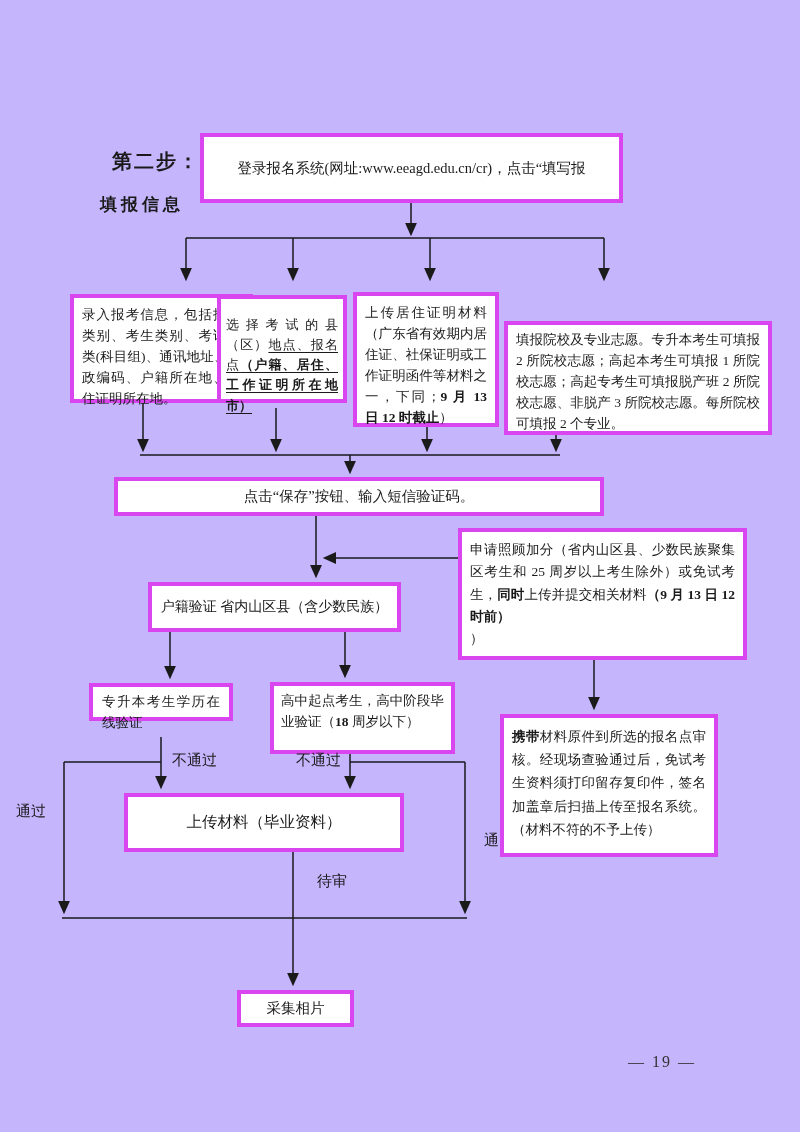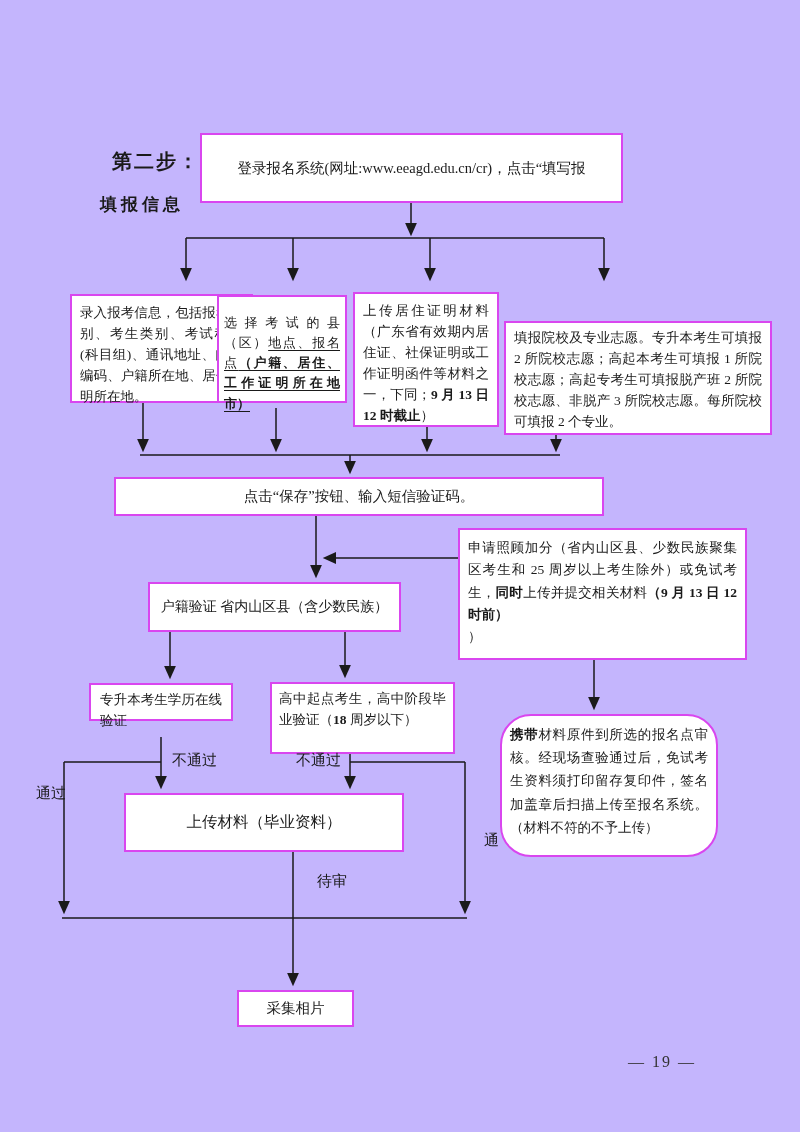--- a/index.html
+++ b/index.html
@@ -7,21 +7,21 @@
     position:relative;
     width:800px;height:1132px;
     background:#c4b5fd;
     font-family:"Liberation Serif","DejaVu Serif",serif;
     color:#1a1a1a;
     overflow:hidden;
   }
   #connectors{position:absolute;left:0;top:0;width:800px;height:1132px;}
   .box{
     position:absolute;
-    border:2px solid #d946ef;
+    border:4px solid #d946ef;
     background:#ffffff;
     font-size:13.5px;
     line-height:1.55;
     box-sizing:border-box;
     padding:7px 8px;
     text-align:left;
     text-align:justify;
   }
   .box.center{
     display:flex;align-items:center;justify-content:center;
@@ -121,33 +121,33 @@
   </div>
 
   <div class="box" style="left:89px;top:683px;width:144px;height:38px;padding:5px 9px;">
     <span>专升本考生学历在线验证</span>
   </div>
 
   <div class="box" style="left:270px;top:682px;width:185px;height:72px;padding:5px 7px;">
     <span>高中起点考生，高中阶段毕业验证（</span><span class="b">18</span><span> 周岁以下）</span>
   </div>
 
-  <div class="box" style="left:500px;top:714px;width:218px;height:143px;line-height:1.72;border-radius:31px;">
+  <div class="box" style="left:500px;top:714px;width:218px;height:143px;line-height:1.72;">
     <span class="b">携带</span><span>材料原件到所选的报名点审核。经现场查验通过后，免试考生资料须打印留存复印件，签名加盖章后扫描上传至报名系统。（材料不符的不予上传）</span>
   </div>
 
   <div class="box center" style="left:124px;top:793px;width:280px;height:59px;font-size:15.5px;">
     <span>上传材料（毕业资料）</span>
   </div>
 
   <div class="box center" style="left:237px;top:990px;width:117px;height:37px;font-size:14.5px;">
     <span>采集相片</span>
   </div>
 
   <div class="lbl" style="left:172px;top:751px;">不通过</div>
   <div class="lbl" style="left:296px;top:751px;">不通过</div>
-  <div class="lbl" style="left:16px;top:784px;margin-left:20px;">通过</div>
+  <div class="lbl" style="left:16px;top:802px;">通过</div>
   <div class="lbl" style="left:484px;top:831px;">通</div>
   <div class="lbl" style="left:317px;top:872px;">待审</div>
 
   <div class="pagenum" style="left:628px;top:1053px;">— 19 —</div>
 
 </div>
 
 </body></html>

